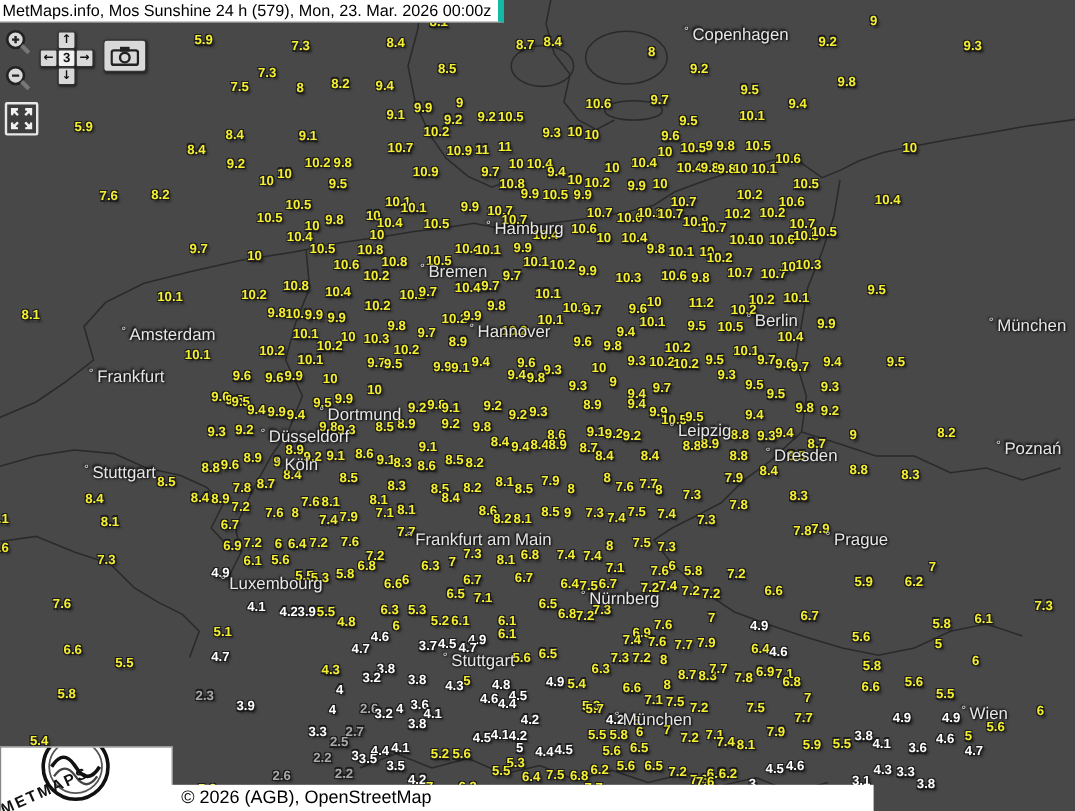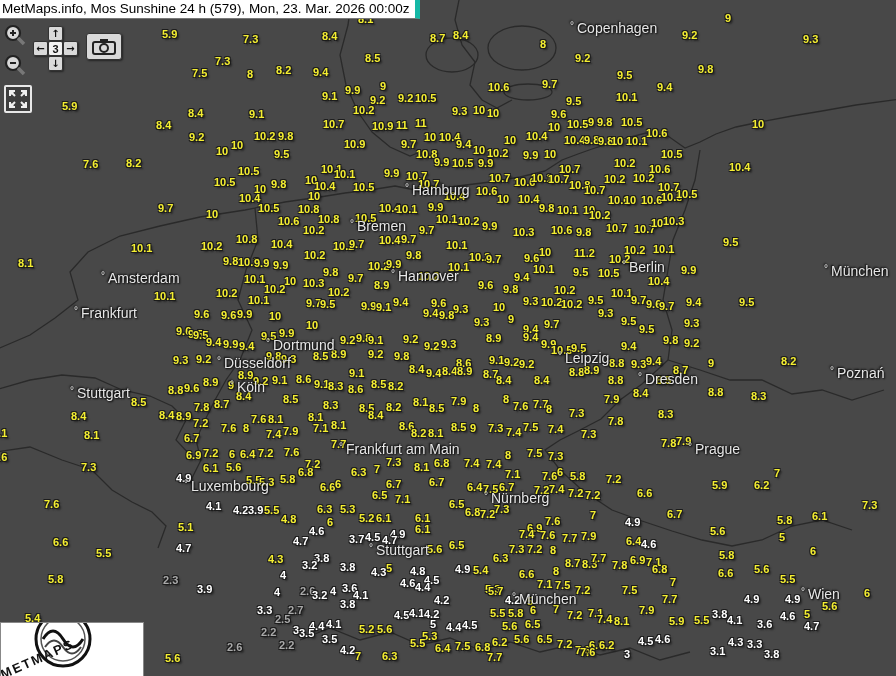--- a/index.html
+++ b/index.html
@@ -681,14 +681,17 @@
 
   <div class="logo-box">
     <svg width="142" height="54">
       <circle cx="62" cy="16" r="27" fill="#fff" stroke="#111" stroke-width="3"></circle>
       <circle cx="62" cy="16" r="22" fill="none" stroke="#555" stroke-width="1.5"></circle>
       <path d="M42,16 q10,-16 20,0 q10,16 20,0" fill="none" stroke="#111" stroke-width="3"></path>
       <path d="M44,24 q9,-13 18,0 q9,13 18,0" fill="none" stroke="#444" stroke-width="2"></path>
       <text x="2" y="56" transform="rotate(-24 2 56)" font-family="Liberation Sans, sans-serif" font-size="13" font-weight="bold" fill="#111" letter-spacing="2">METMAPS</text>
     </svg>
   </div>
+  <div class="copyright">
+    <span>© 2026 (AGB), OpenStreetMap</span>
+  </div>
 
 </div>
 
 </body></html>

